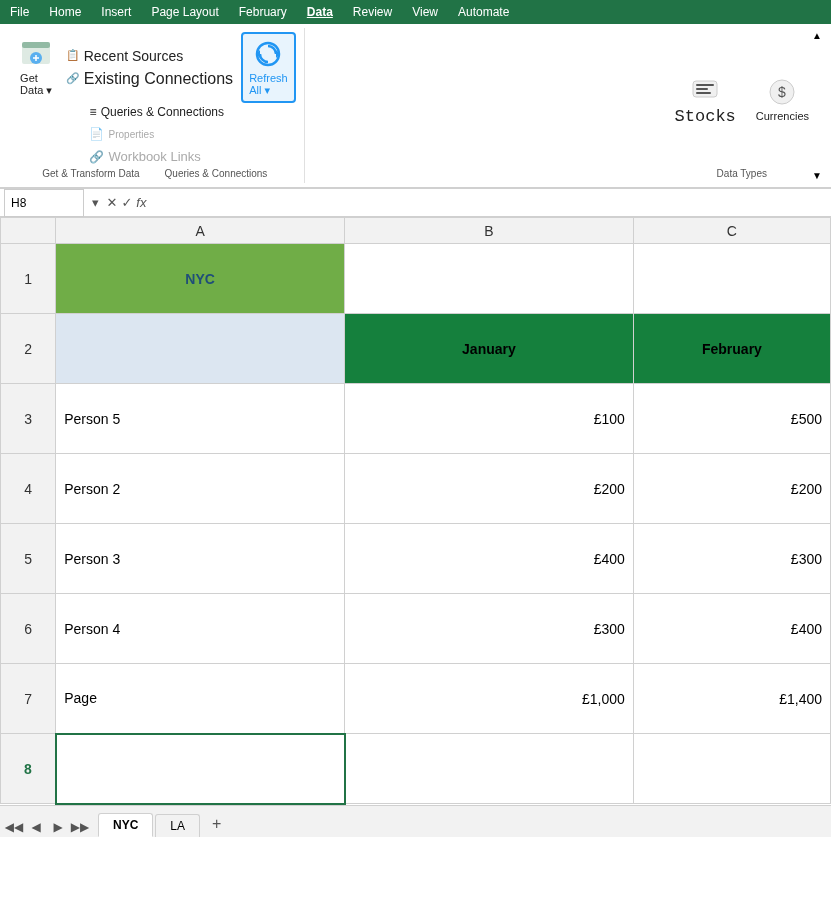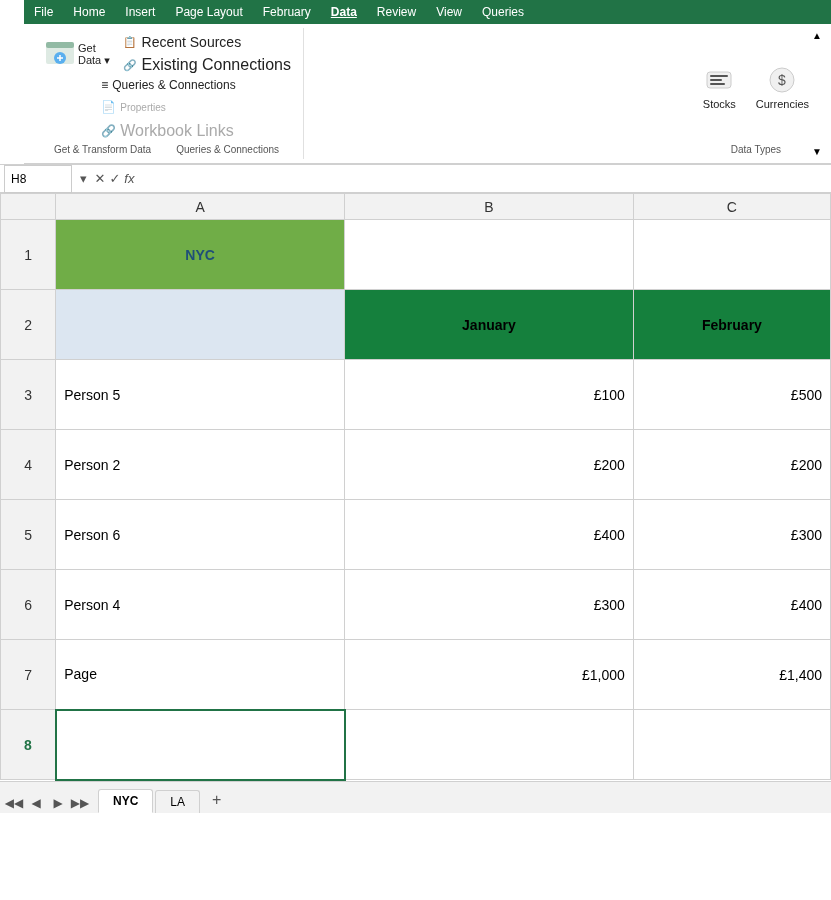--- a/index.html
+++ b/index.html
@@ -1,38 +1,38 @@
 <!DOCTYPE html>
 <html><head>
   <meta charset="utf-8">
   <style>
     * { margin: 0; padding: 0; box-sizing: border-box; }
     body { font-family: 'Segoe UI', Arial, sans-serif; font-size: 13px; background: #fff; width: 831px; height: 900px; overflow: hidden; }
 
     
-    .ribbon { background: #fff; border-bottom: 1px solid #d0d0d0; padding-left: 24px; }
+    .ribbon { background: #fff; border-bottom: 1px solid #d0d0d0; }
     .menu-bar { display: flex; background: #217346; color: #fff; font-size: 12px; padding: 2px 0; }
     .menu-bar span { padding: 3px 10px; cursor: pointer; }
 
     .ribbon-content { display: flex; padding: 4px 6px; gap: 2px; align-items: stretch; border-bottom: 1px solid #d0d0d0; min-height: 90px; }
     .ribbon-group { display: flex; flex-direction: column; align-items: center; justify-content: space-between; padding: 4px 8px; border-right: 1px solid #e0e0e0; position: relative; }
     .ribbon-group-label { font-size: 10px; color: #555; text-align: left; margin-top: 2px; }
     .ribbon-group-inner { display: flex; flex-direction: row; align-items: center; gap: 4px; flex: 1; }
-    .ribbon-btn-large { display: flex; align-items: center; cursor: pointer; padding: 4px 6px; border-radius: 3px; gap: 2px; font-size: 11px; color: #222; min-width: 44px; }
+    .ribbon-btn-large { display: flex; flex-direction: column; align-items: center; cursor: pointer; padding: 4px 6px; border-radius: 3px; gap: 2px; font-size: 11px; color: #222; min-width: 44px; }
     .ribbon-btn-small { display: flex; align-items: center; cursor: pointer; padding: 2px 4px; border-radius: 2px; font-size: 11px; color: #222; gap: 4px; white-space: nowrap; }
     .ribbon-btn-small.disabled { color: #aaa; cursor: default; }
 
     .icon-box { width: 32px; height: 32px; display: flex; align-items: center; justify-content: center; font-size: 22px; }
 
     .ribbon-col { display: flex; flex-direction: column; gap: 2px; }
     .data-type-btn { display: flex; flex-direction: column; align-items: center; cursor: pointer; padding: 4px 8px; border-radius: 3px; font-size: 11px; color: #222; gap: 2px; }
 
     
     .formula-bar { display: flex; align-items: center; border-bottom: 1px solid #d0d0d0; height: 28px; padding: 0 4px; gap: 4px; }
-    .cell-ref { width: 68px; border: 1px solid #ccc; padding: 6px 6px; font-size: 12px; display: flex; align-items: center; }
+    .cell-ref { width: 80px; border: 1px solid #ccc; padding: 6px 6px; font-size: 12px; display: flex; align-items: center; }
     .formula-icons { display: flex; align-items: center; gap: 4px; color: #555; font-size: 13px; }
     .formula-input { flex: 1; border: none; outline: none; font-size: 12px; padding: 0 4px; }
 
     
     .spreadsheet { display: flex; flex-direction: column; flex: 1; }
     .sheet-area { overflow: hidden; flex: 1; }
 
     table.grid { border-collapse: collapse; width: 100%; table-layout: fixed; }
     table.grid th, table.grid td { border: 1px solid #d0d0d0; font-size: 14px; }
 
@@ -67,21 +67,21 @@
 <div class="ribbon">
   <div class="menu-bar">
     <span>File</span>
     <span>Home</span>
     <span>Insert</span>
     <span>Page Layout</span>
     <span>February</span>
     <span style="text-decoration:underline; font-weight:700;">Data</span>
     <span>Review</span>
     <span>View</span>
-    <span>Queries</span>
+    <span>Automate</span>
   </div>
 
   <div class="ribbon-content">
 
     <div class="ribbon-group">
       <div class="ribbon-group-inner">
 
         <div class="ribbon-btn-large">
           <div class="icon-box">
             <svg width="32" height="32" viewBox="0 0 32 32">
@@ -98,55 +98,67 @@
           <div class="ribbon-btn-small">
             <span>📋</span>
             <span style="font-size:14px;">Recent Sources</span>
           </div>
           <div class="ribbon-btn-small">
             <span>🔗</span>
             <span style="font-size:16px;">Existing Connections</span>
           </div>
         </div>
 
+        <div class="ribbon-btn-large" style="border: 2px solid #2196F3; border-radius:4px; background:#e8f4fd;">
+          <div class="icon-box">
+            <svg width="32" height="32" viewBox="0 0 32 32">
+              <circle cx="16" cy="16" r="11" fill="none" stroke="#2196F3" stroke-width="2.5"></circle>
+              <path d="M16 8 A8 8 0 0 1 24 16" stroke="#2196F3" stroke-width="2.5" fill="none"></path>
+              <polygon points="24,12 28,16 24,20" fill="#2196F3"></polygon>
+              <path d="M16 24 A8 8 0 0 1 8 16" stroke="#2196F3" stroke-width="2.5" fill="none"></path>
+              <polygon points="8,20 4,16 8,12" fill="#2196F3"></polygon>
+            </svg>
+          </div>
+          <span style="font-size:11px; color:#2196F3;">Refresh<br>All ▾</span>
+        </div>
 
       </div>
 
       <div class="ribbon-col" style="margin-left:4px; justify-content:center; gap:4px; display:flex; flex-direction:column;">
         <div class="ribbon-btn-small">
           <span style="font-size:12px;">≡</span>
           <span style="font-size:12px;">Queries &amp; Connections</span>
         </div>
         <div class="ribbon-btn-small disabled">
           <span style="font-size:12px; color:#aaa;">📄</span>
           <span style="font-size:10px; color:#aaa;">Properties</span>
         </div>
         <div class="ribbon-btn-small disabled">
           <span style="font-size:12px; color:#aaa;">🔗</span>
-          <span style="font-size:16px; color:#aaa;">Workbook Links</span>
+          <span style="font-size:13px; color:#aaa;">Workbook Links</span>
         </div>
       </div>
 
       <div class="ribbon-group-label">Get &amp; Transform Data&nbsp;&nbsp;&nbsp;&nbsp;&nbsp;&nbsp;&nbsp;&nbsp;&nbsp;Queries &amp; Connections</div>
     </div>
 
     <div style="flex:1"></div>
 
     <div class="ribbon-group" style="border-right: none;">
       <div style="display:flex; flex-direction:row; gap:4px; flex:1; align-items:center;">
         <div class="data-type-btn">
           <div class="icon-box">
             <svg width="32" height="32" viewBox="0 0 32 32">
               <rect x="4" y="8" width="24" height="16" rx="3" fill="#f0f0f0" stroke="#ccc"></rect>
               <rect x="7" y="11" width="18" height="2" rx="1" fill="#555"></rect>
               <rect x="7" y="15" width="12" height="2" rx="1" fill="#555"></rect>
               <rect x="7" y="19" width="15" height="2" rx="1" fill="#555"></rect>
             </svg>
           </div>
-          <span style="font-size:11px;">Stocks</span>
+          <span style="font-size:17px;font-family:Liberation Mono, monospace;">Stocks</span>
         </div>
         <div class="data-type-btn">
           <div class="icon-box">
             <svg width="32" height="32" viewBox="0 0 32 32">
               <circle cx="16" cy="16" r="12" fill="#f0f0f0" stroke="#ccc"></circle>
               <text x="16" y="21" text-anchor="middle" font-size="14" fill="#555">$</text>
             </svg>
           </div>
           <span style="font-size:11px;">Currencies</span>
         </div>
@@ -217,21 +229,21 @@
 
         <tr>
           <td class="row-header">4</td>
           <td class="cell cell-person">Person 2</td>
           <td class="cell cell-number">£200</td>
           <td class="cell cell-number">£200</td>
         </tr>
 
         <tr>
           <td class="row-header">5</td>
-          <td class="cell cell-person">Person 6</td>
+          <td class="cell cell-person">Person 3</td>
           <td class="cell cell-number">£400</td>
           <td class="cell cell-number">£300</td>
         </tr>
 
         <tr>
           <td class="row-header">6</td>
           <td class="cell cell-person">Person 4</td>
           <td class="cell cell-number">£300</td>
           <td class="cell cell-number">£400</td>
         </tr>

